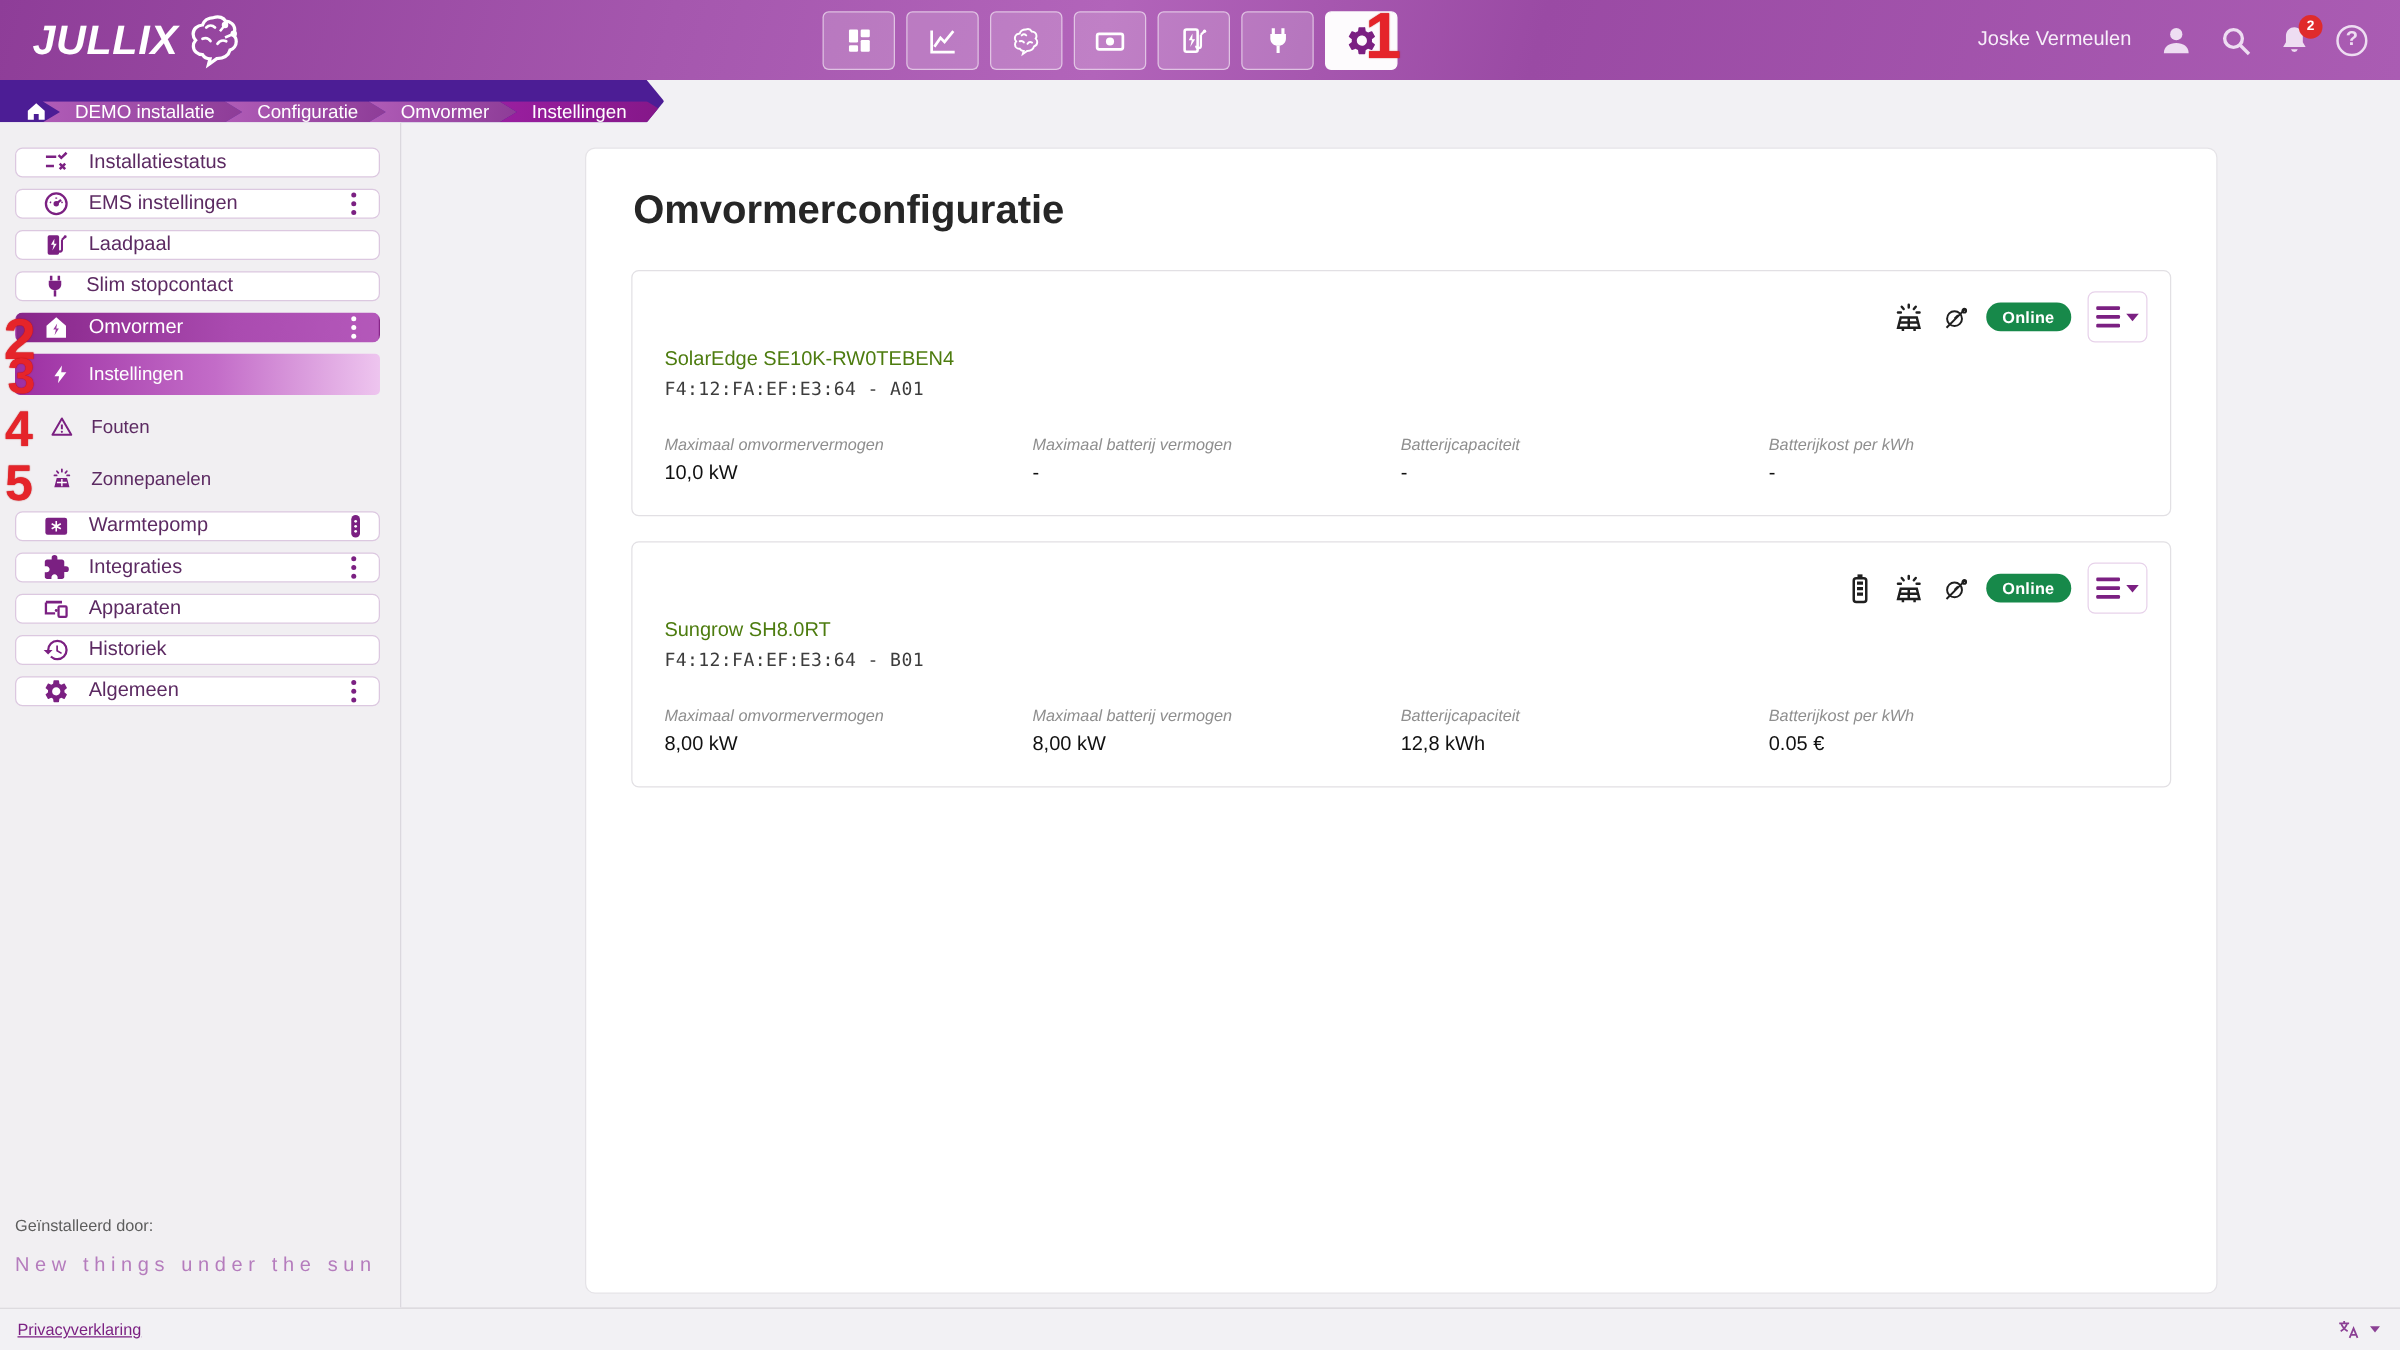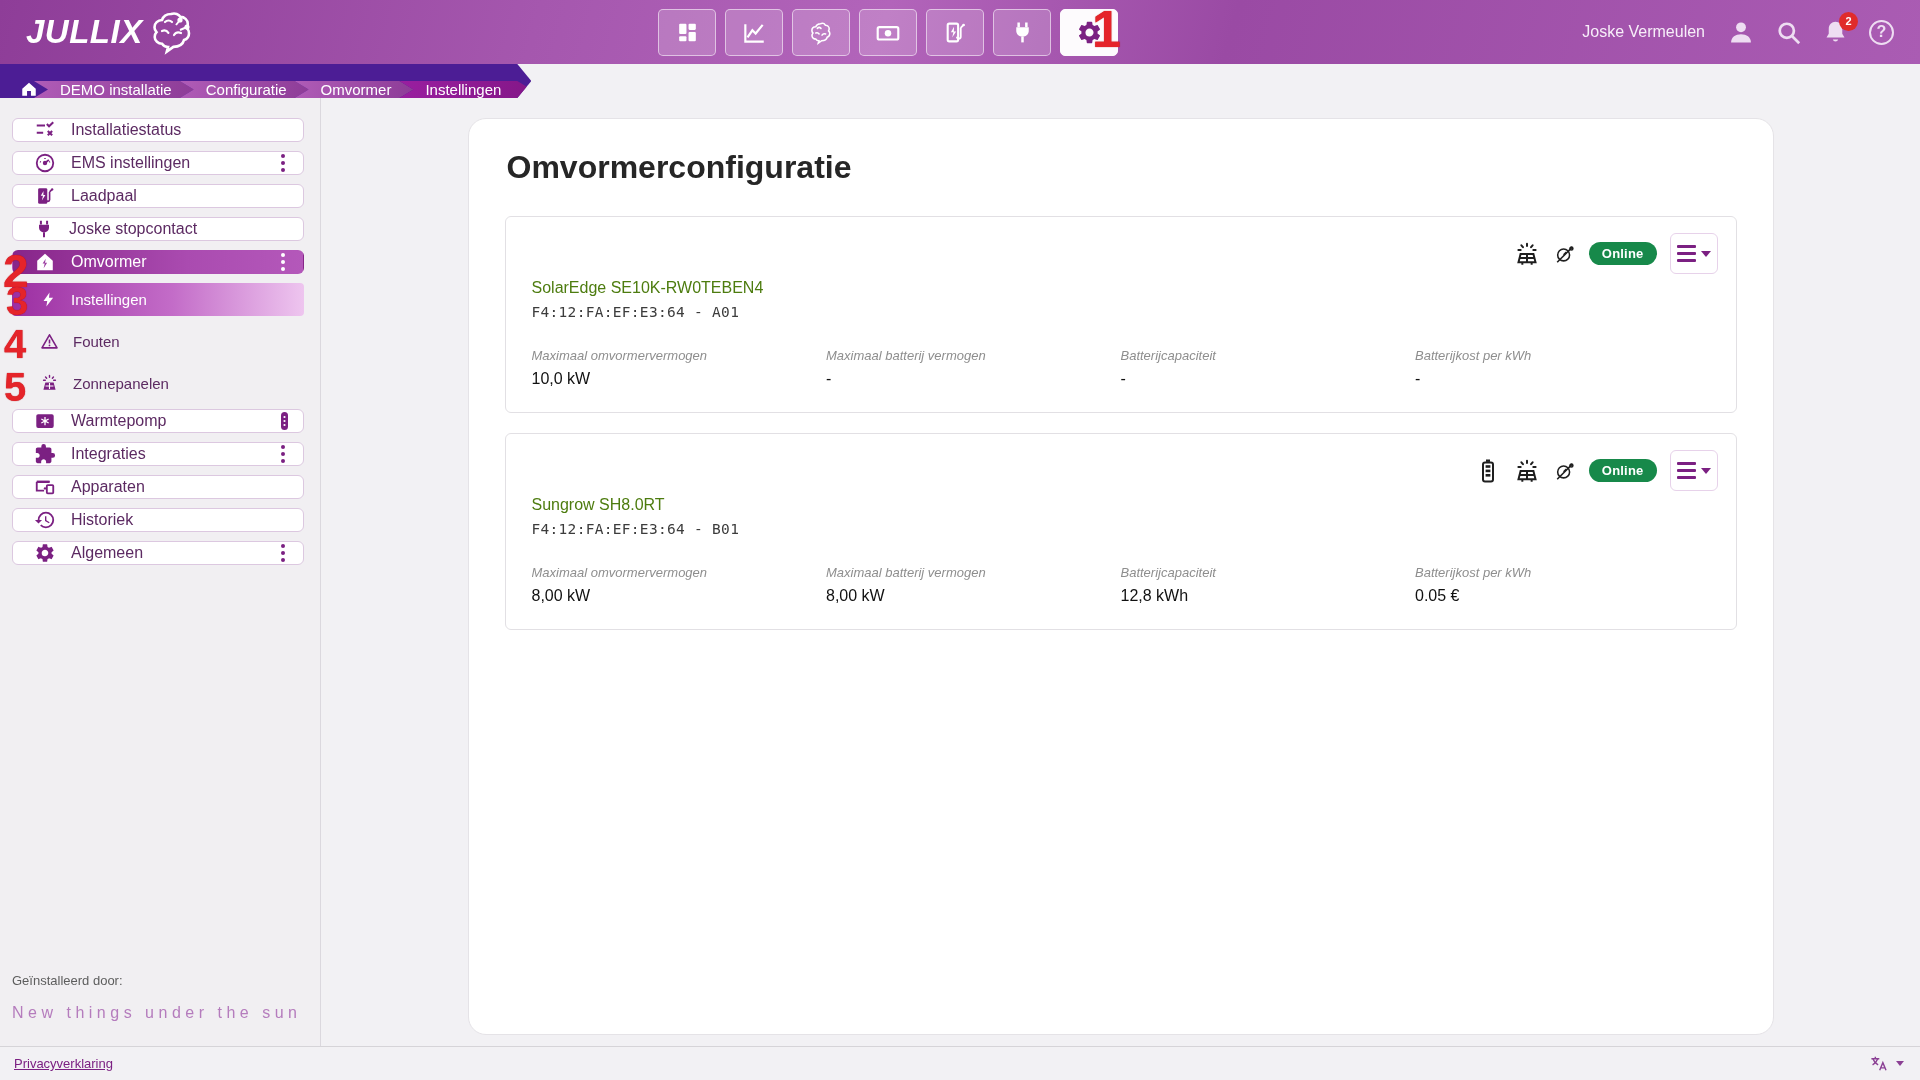--- a/index.html
+++ b/index.html
@@ -83,21 +83,21 @@
   .flask { margin-left:auto; color:#7b2082; }
 
   .sbrand { margin-top:auto; text-align:left; padding-bottom:10px; }
   .installed-by { font-size:13px; color:#5d5d5d; margin-bottom:16px; }
   .installer { font-size:40px; font-weight:700; letter-spacing:1px; color:#8c3496; line-height:1; }
   .tagline { font-size:16px; letter-spacing:4.5px; color:#b57cbd; margin-top:7px; }
 
   
   .main { flex:1; display:flex; justify-content:center; }
   .panel {
-    width:1306px; margin:20px 0 11px; background:#fff; border:1px solid #e5e3e7; border-radius:18px;
+    width:1306px; margin:20px 0 11px; background:#fff; border:1px solid #e5e3e7; border-radius:8px;
     padding:24px 36px; overflow:hidden;
   }
   .page-title { font-size:32px; font-weight:700; color:#262626; margin:6px 0 30px 2px; }
   .devcard {
     position:relative; border:1px solid #e2e0e4; border-radius:6px; background:#fff;
     padding:18px 26px 24px; margin-bottom:20px;
   }
   .devtitle { font-size:16px; font-weight:400; color:#4d7c0f;margin-top:44px; }
   .devaddr { font-family:"DejaVu Sans Mono", monospace; font-size:14.5px; color:#3c3c3c; margin-top:7px; letter-spacing:.3px; }
   .devicons { position:absolute; top:16px; right:18px; display:flex; align-items:center; gap:13px; color:#1f1f1f; }
@@ -302,21 +302,21 @@
         </div>
 
         <div class="sitem">
           <span class="sicon">
             <svg width="20" height="20" viewBox="0 0 24 24">
               <path d="M8.3 2v4.5M15.7 2v4.5" stroke="currentColor" stroke-width="2.4" fill="none"></path>
               <path d="M6 6.8h12v3.3c0 3.3-2.6 5.7-6 5.7s-6-2.4-6-5.7z" fill="currentColor"></path>
               <path d="M12 15.8v6" stroke="currentColor" stroke-width="2.4"></path>
             </svg>
           </span>
-          <span class="lbl">Joske stopcontact</span>
+          <span class="lbl">Slim stopcontact</span>
         </div>
 
         <div class="sitem active">
           <span class="annot annot-2">2</span>
           <span class="sicon">
             <svg width="22" height="22" viewBox="0 0 24 24">
               <path d="M3.5 10.5L12 3l8.5 7.5V21h-17z" fill="currentColor"></path>
               <path d="M12.8 8.5l-3.4 5.2h2.3l-1.2 5 3.8-5.8h-2.3z" fill="#9a3ba0"></path>
             </svg>
           </span>

